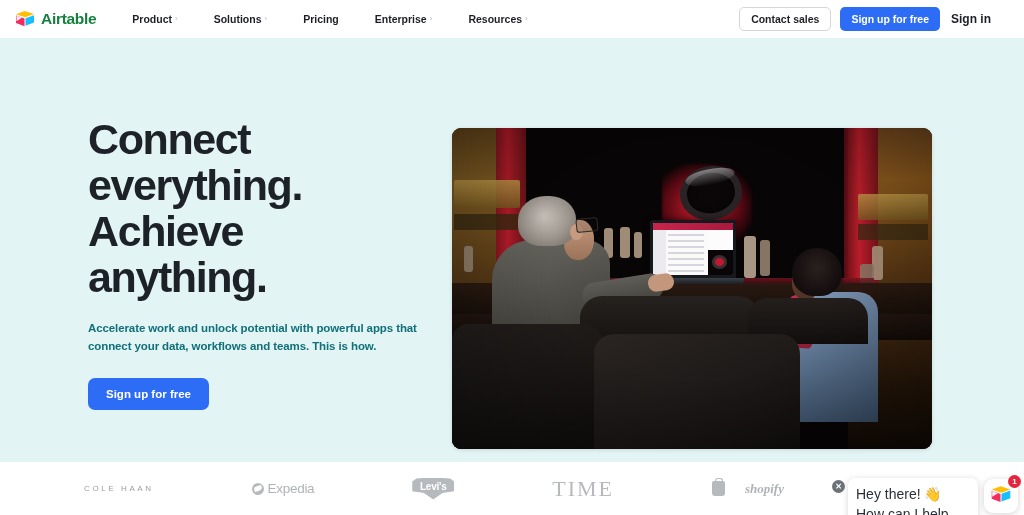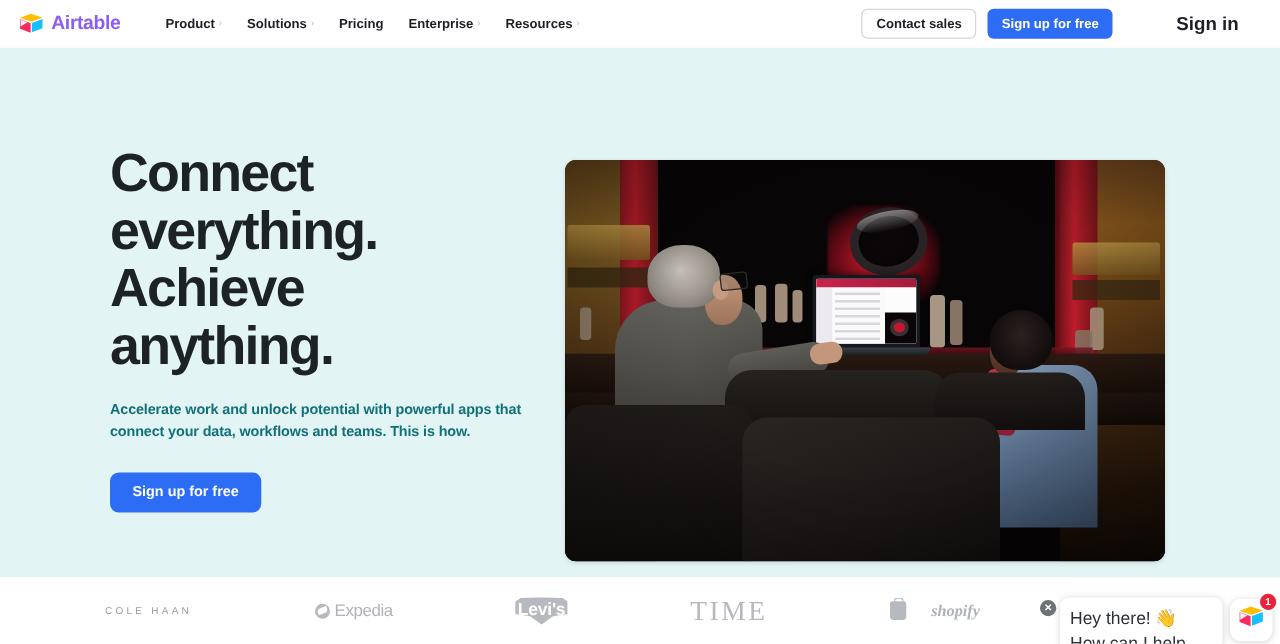--- a/index.html
+++ b/index.html
@@ -13,24 +13,24 @@
   
   .nav {
     position:absolute; top:0; left:0; width:1024px; height:38px;
     background:#ffffff; display:flex; align-items:center;
     z-index:30;
   }
   .nav-left { display:flex; align-items:center; padding-left:14px; }
   .logo-wrap { display:flex; align-items:center; gap:5px; cursor:pointer; }
   .logo-mark { width:22px; height:18px; display:block; }
   .logo-text {
-    font-size:15.5px; font-weight:bold; color:#8b5cf6;
+    font-size:15.5px; font-weight:bold; color:#15803d;
     letter-spacing:-0.3px;
   }
-  .nav-links { display:flex; align-items:center; margin-left:26px; gap:0px; }
+  .nav-links { display:flex; align-items:center; margin-left:26px; gap:16px; }
   .nav-link {
     display:flex; align-items:center; gap:3px;
     font-size:10.5px; font-weight:bold; color:#1d1f25;
     padding:6px 10px; cursor:pointer; white-space:nowrap;
   }
   .chev { font-size:8px; color:#b9bcc2; font-weight:normal; line-height:1; position:relative; top:0px; }
 
   .nav-right {
     margin-left:auto; display:flex; align-items:center;
     gap:9px; padding-right:31px;
@@ -41,22 +41,22 @@
     padding:5px 11px; cursor:pointer; white-space:nowrap;
     font-family:"Liberation Sans", sans-serif;
   }
   .btn-blue {
     font-size:10.5px; font-weight:bold; color:#ffffff;
     background:#2d6df6; border:none; border-radius:5px;
     padding:6px 11px; cursor:pointer; white-space:nowrap;
     font-family:"Liberation Sans", sans-serif;
   }
   .signin {
-    font-size:15px; font-weight:bold; color:#1d1f25;
-    cursor:pointer; white-space:nowrap; padding:4px 2px;margin-left:40px;
+    font-size:12px; font-weight:bold; color:#1d1f25;
+    cursor:pointer; white-space:nowrap; padding:4px 2px;
   }
 
   
   .hero {
     position:absolute; top:38px; left:0; width:1024px; height:424px;
     background:#e2f4f4;
   }
   .hero-copy { position:absolute; left:88px; top:78px; width:350px; }
   .hero-h1 {
     font-size:43px; line-height:1.07; font-weight:bold;
@@ -207,21 +207,21 @@
   .exp-glyph { width:12px; height:12px; border-radius:50%;
     background:#8b9097; position:relative; overflow:hidden; }
   .exp-glyph::after { content:""; position:absolute; left:2px; top:3.5px;
     width:8px; height:5px; background:#fff; border-radius:50% 0 50% 0; transform:rotate(-18deg); }
   .brand-exp-t { font-size:13.5px; color:#7e848b; letter-spacing:-0.3px; }
   .levis {
     width:42px; height:22px; background:#8b9097; position:relative;
     clip-path:polygon(0% 18%, 10% 4%, 50% 0%, 90% 4%, 100% 18%, 100% 62%, 72% 70%, 50% 100%, 28% 70%, 0% 62%);
     display:flex; align-items:center; justify-content:center;
   }
-  .levis-t { font-size:14px; font-weight:bold; color:#fff;
+  .levis-t { font-size:10px; font-weight:bold; color:#fff;
     letter-spacing:-0.2px; position:relative; top:-2px; }
   .brand-time {
     font-family:"Liberation Serif", serif; font-size:22px;
     color:#8a8f96; letter-spacing:2px;
   }
   .brand-shop { display:flex; align-items:center; gap:20px; }
   .shop-bag { width:13px; height:15px; background:#8b9097;
     border-radius:2px 2px 3px 3px; position:relative; }
   .shop-bag::before { content:""; position:absolute; left:3.5px; top:-3px;
     width:6px; height:6px; border:1.5px solid #8b9097; border-bottom:none;

